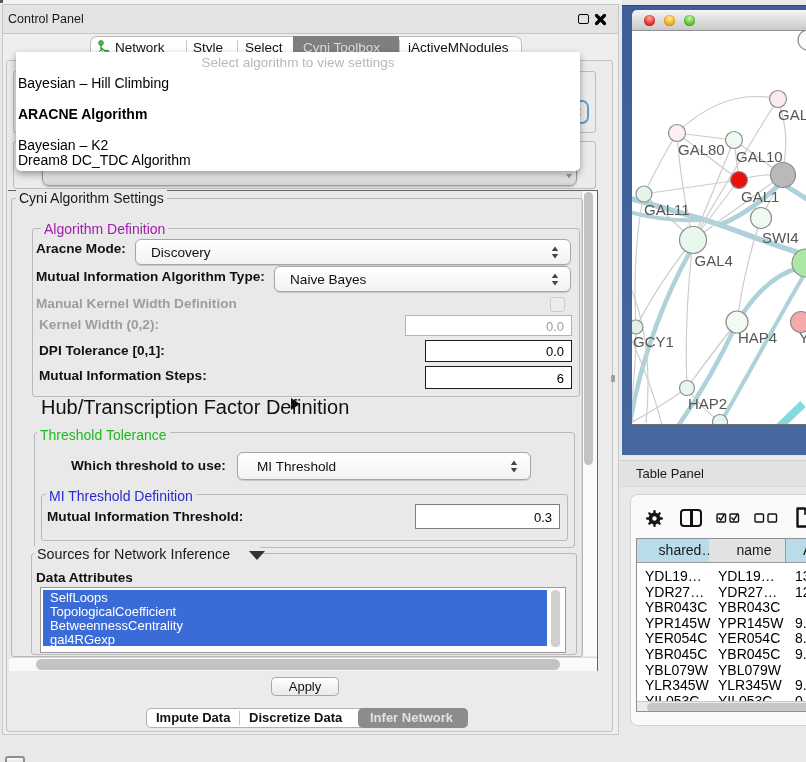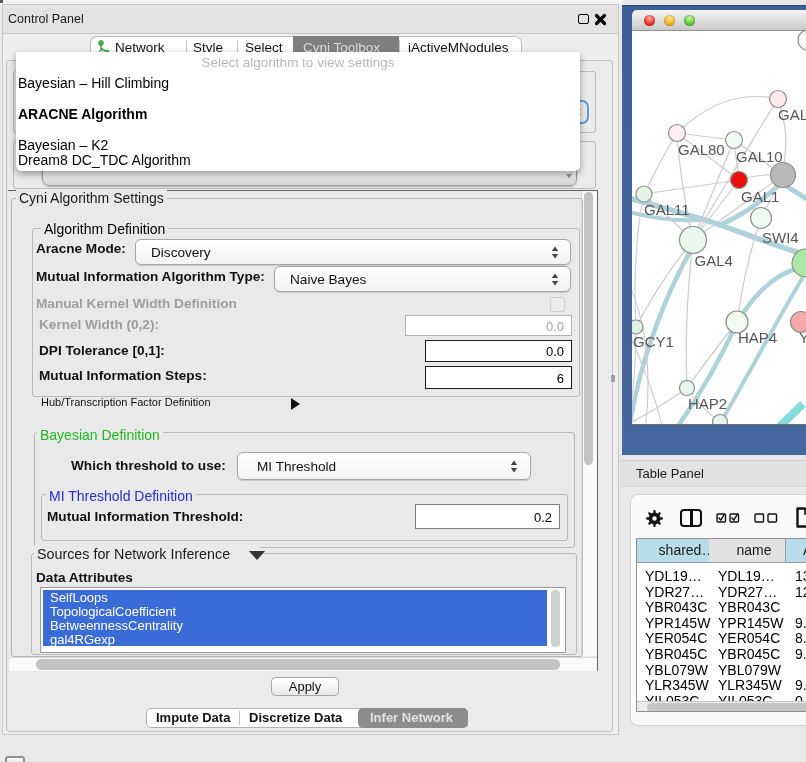--- a/index.html
+++ b/index.html
@@ -76,21 +76,21 @@
 <div class="abs" style="left:8px;top:190px;width:590px;height:481px;background:#e9e9e9;border-top:1px solid #636363;border-right:1px solid #636363;box-sizing:border-box;"></div>
 <div class="abs" style="left:581px;top:191px;width:16px;height:465px;background:#fafafa;border-left:1px solid #d9d9d9;box-sizing:border-box;"></div>
 <div class="abs" style="left:584px;top:192px;width:9px;height:273px;background:#c3c3c3;border-radius:4.5px;"></div>
 <div class="abs" style="left:9px;top:657px;width:588px;height:14px;background:#fafafa;border-top:1px solid #d9d9d9;box-sizing:border-box;"></div>
 <div class="abs" style="left:36px;top:659px;width:524px;height:11px;background:#c3c3c3;border-radius:5.5px;"></div>
 
 <div class="grp" style="left:11px;top:198px;width:570px;height:457px;border-color:#b6b6b6;"></div>
 <div class="gtitle" style="left:16px;top:190px;color:#1a1a1a;">Cyni Algorithm Settings</div>
 
 <div class="grp" style="left:32px;top:228px;width:546px;height:167px;border-color:#b9b9b9;background:#e9e9e9;"></div>
-<div class="gtitle" style="left:41px;top:221px;color:#000000;">Algorithm Definition</div>
+<div class="gtitle" style="left:41px;top:221px;color:#a21caf;">Algorithm Definition</div>
 
 <div class="bl" style="left:36px;top:241px;">Aracne Mode:</div>
 <div class="combo" style="left:135px;top:239px;width:434px;height:24px;">
   <span class="ct">Discovery</span>
   <svg class="updn" style="right:10px;top:6px;" width="8" height="13">
       <path d="M4 0.5 L7.2 5 L0.8 5 Z M4 12.5 L7.2 8 L0.8 8 Z" fill="#444"></path>
     </svg>
 </div>
 <div class="bl" style="left:36px;top:269px;">Mutual Information Algorithm Type:</div>
 <div class="combo" style="left:274px;top:266px;width:295px;height:24px;">
@@ -107,37 +107,37 @@
   </div>
 <div class="bl" style="left:39px;top:343px;">DPI Tolerance [0,1]:</div>
 <div class="fld" style="left:425px;top:340px;width:147px;height:22px;border:1.5px solid #1c1c1c;box-sizing:border-box;color:#000;">
     <span>0.0</span>
   </div>
 <div class="bl" style="left:39px;top:368px;">Mutual Information Steps:</div>
 <div class="fld" style="left:425px;top:366px;width:147px;height:23px;border:1.5px solid #1c1c1c;box-sizing:border-box;color:#000;">
     <span>6</span>
   </div>
 
-<div class="lbl" style="left:41px;top:396px;font-size:11px;">Hub/Transcription Factor Definition</div>
+<div class="lbl" style="left:41px;top:396px;font-size:20px;">Hub/Transcription Factor Definition</div>
 <div class="tri-r" style="left:291px;top:398px;"></div>
 
 <div class="grp" style="left:34px;top:432px;width:539px;height:114px;border-color:#b9b9b9;"></div>
-<div class="gtitle" style="left:37px;top:427px;color:#21b821;">Bayesian Definition</div>
+<div class="gtitle" style="left:37px;top:427px;color:#21b821;">Threshold Tolerance</div>
 <div class="bl" style="left:71px;top:458px;">Which threshold to use:</div>
 <div class="combo" style="left:237px;top:452px;width:292px;height:26px;">
   <span class="ct" style="left:19px;">MI Threshold</span>
   <svg class="updn" style="right:11px;top:7px;" width="8" height="13">
       <path d="M4 0.5 L7.2 5 L0.8 5 Z M4 12.5 L7.2 8 L0.8 8 Z" fill="#444"></path>
     </svg>
 </div>
 <div class="grp" style="left:41px;top:494px;width:525px;height:45px;border-color:#b9b9b9;"></div>
 <div class="gtitle" style="left:46px;top:488px;color:#2a2ad0;">MI Threshold Definition</div>
 <div class="bl" style="left:47px;top:509px;">Mutual Information Threshold:</div>
 <div class="fld" style="left:415px;top:504px;width:145px;height:25px;border:1px solid #7e7e7e;box-sizing:border-box;color:#000;">
-    <span>0.2</span>
+    <span>0.3</span>
   </div>
 
 <div class="grp" style="left:31px;top:553px;width:544px;height:100px;border-color:#b9b9b9;"></div>
 <div class="gtitle" style="left:34px;top:546px;color:#1a1a1a;font-size:14.3px;padding-right:30px;">Sources for Network Inference</div>
 <div class="tri-d" style="left:249px;top:551px;border-top-color:#333;z-index:3;"></div>
 <div class="bl" style="left:36px;top:570px;">Data Attributes</div>
 <div class="abs" style="left:40px;top:587px;width:526px;height:66px;background:#fff;border:1px solid #9a9a9a;box-sizing:border-box;overflow:hidden;">
   <div class="abs" style="left:2px;top:2px;width:504px;height:56px;background:#3a6bd7;"></div>
   <div class="abs" style="left:9px;top:3px;font-size:13px;color:#fff;line-height:14px;">SelfLoops<br>TopologicalCoefficient<br>BetweennessCentrality<br>gal4RGexp</div>
   <div class="abs" style="left:510px;top:2px;width:9px;height:57px;background:#d0d0d0;border-radius:4px;"></div>

